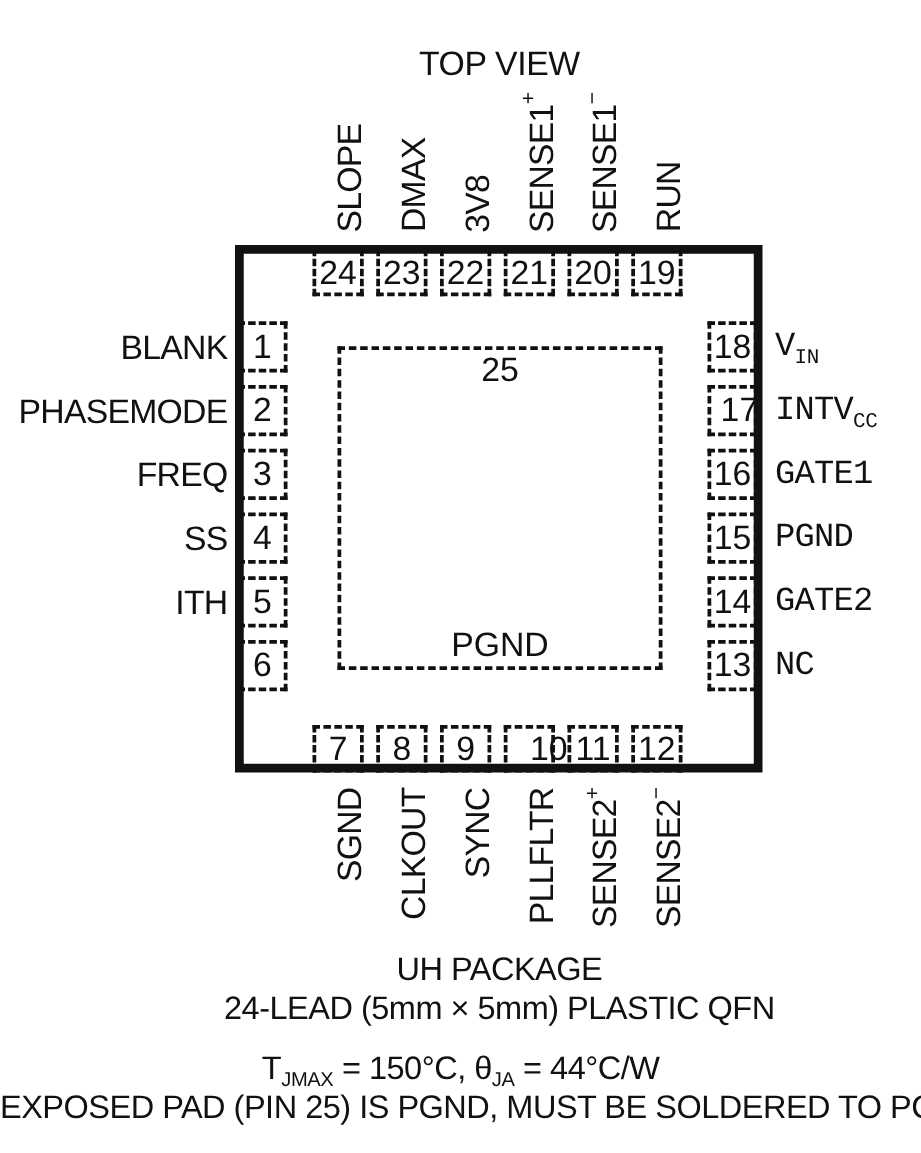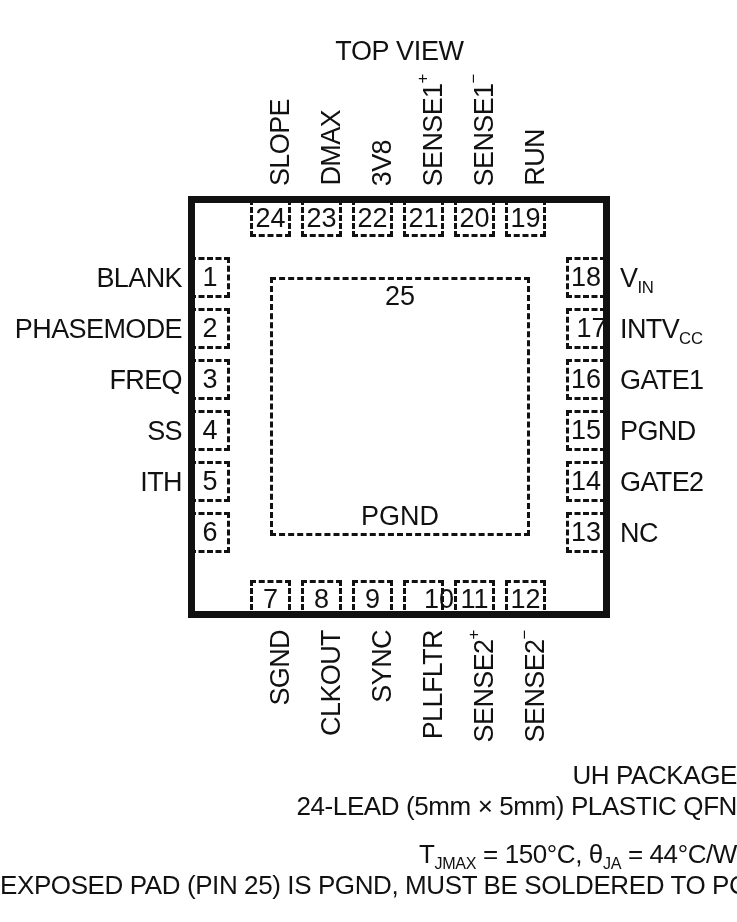--- a/index.html
+++ b/index.html
@@ -22,35 +22,35 @@
     position:absolute; left:270px; top:277px; width:260px; height:259px;
     border:3px dashed #111; box-sizing:border-box; z-index:1;
     display:flex; flex-direction:column; align-items:center; justify-content:space-between;
     font-size:27px; line-height:33px; text-align:center;gap:24px;
   }
   .hlabel {
     position:absolute; font-size:27px; line-height:30px; height:30px;
     letter-spacing:-0.6px; white-space:nowrap;
   }
   .hlabel.left  { left:0; width:182px; text-align:right; }
-  .hlabel.right { left:620px; text-align:left; }
+  .hlabel.right { left:620px; text-align:left;font-family:Liberation Mono, monospace; }
   .vlabel {
     position:absolute; writing-mode:vertical-rl; transform:rotate(180deg);
     font-size:27px; line-height:28px; width:28px;
     letter-spacing:-0.6px; white-space:nowrap;
   }
   .vlabel.top    { bottom:736px; }
   .vlabel.bottom { top:630px; }
   sub, sup { font-size:0.62em; letter-spacing:-0.3px; }
   .title {
     position:absolute; left:62px; right:0; top:36px; text-align:center;
     font-size:27px; letter-spacing:-0.3px;
   }
   .fline {
-    position:absolute; text-align:right; font-size:26px;
+    position:absolute; text-align:center; font-size:26px;
     letter-spacing:-0.4px; white-space:nowrap; line-height:30px;
   }
   .fline.pkg  { left:62px; right:0; }
   .fline.note { left:0; right:0; }
 </style>
 </head>
 <body>
 
 <div id="stage">
 

